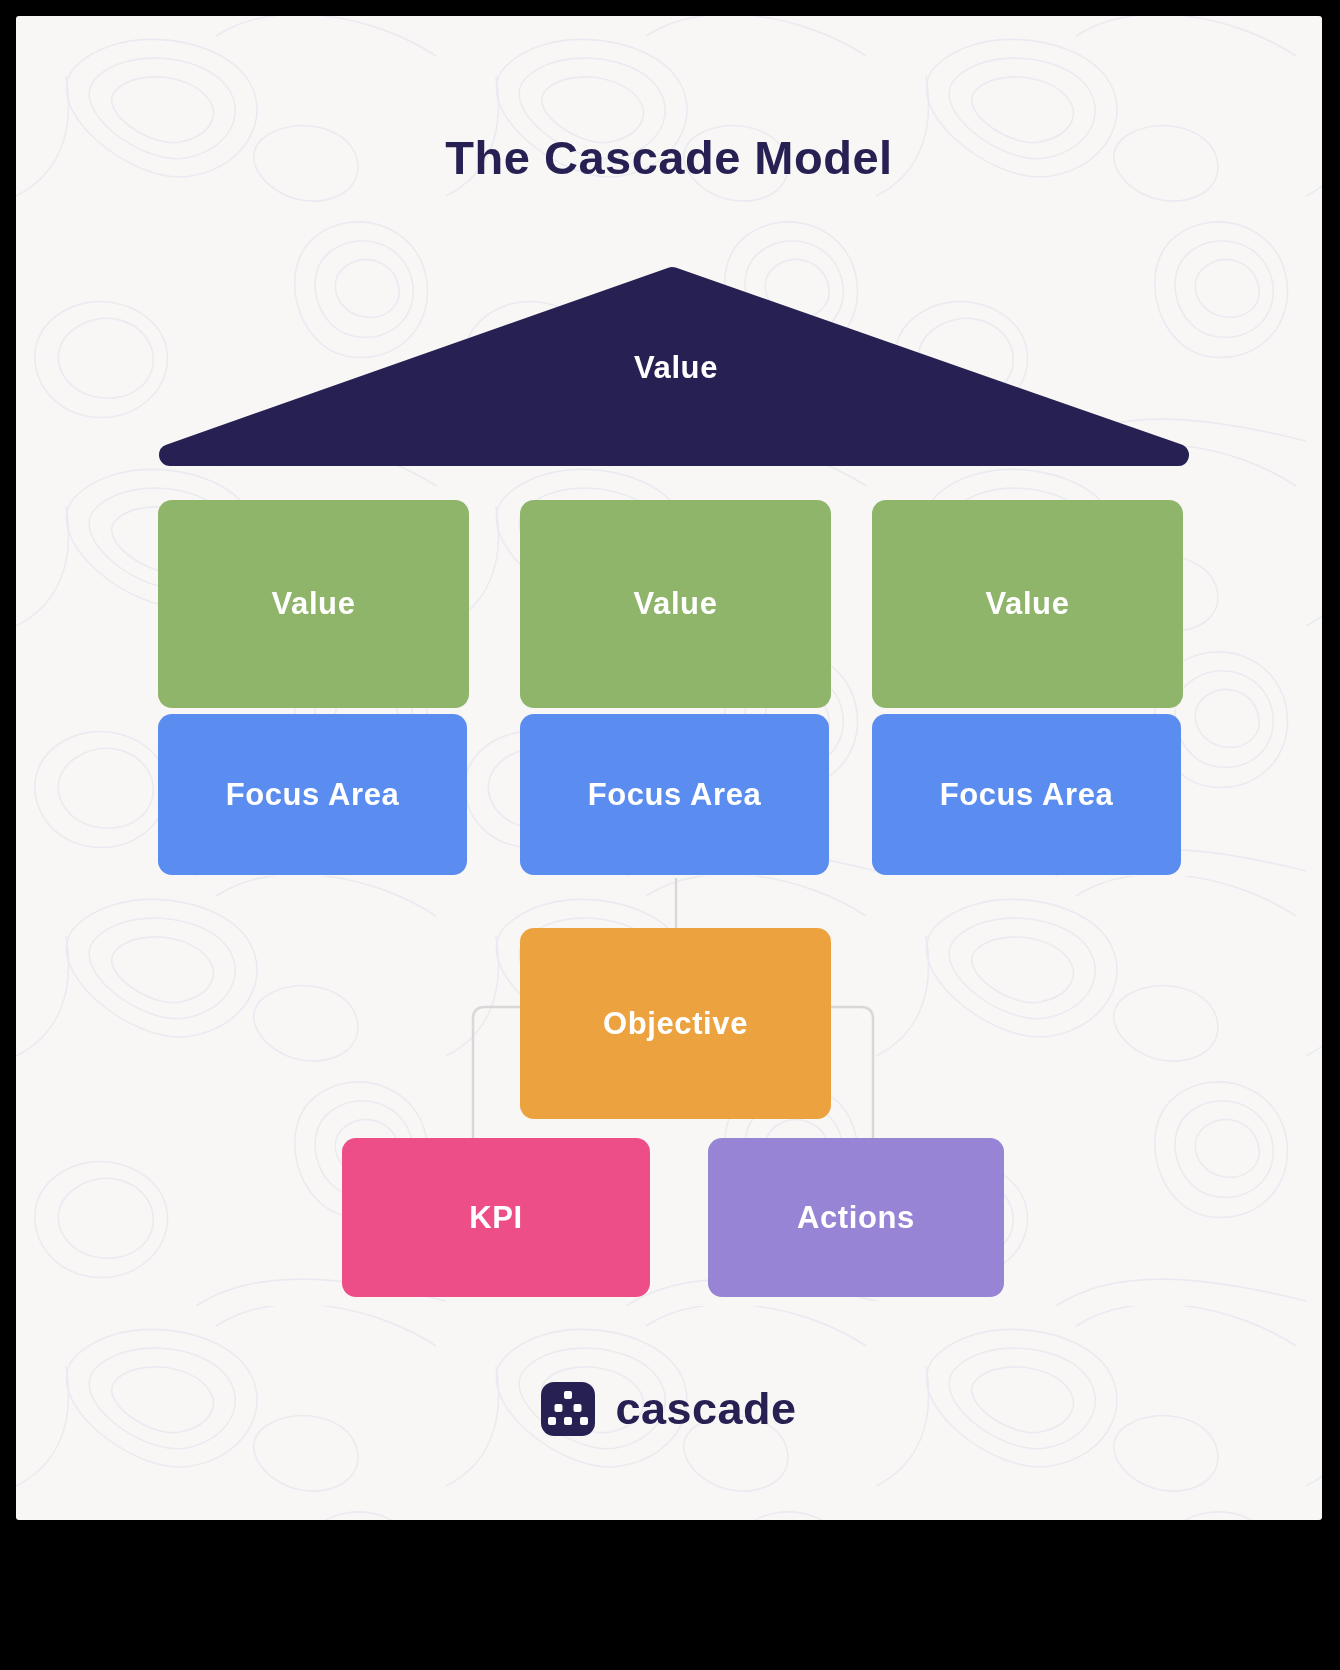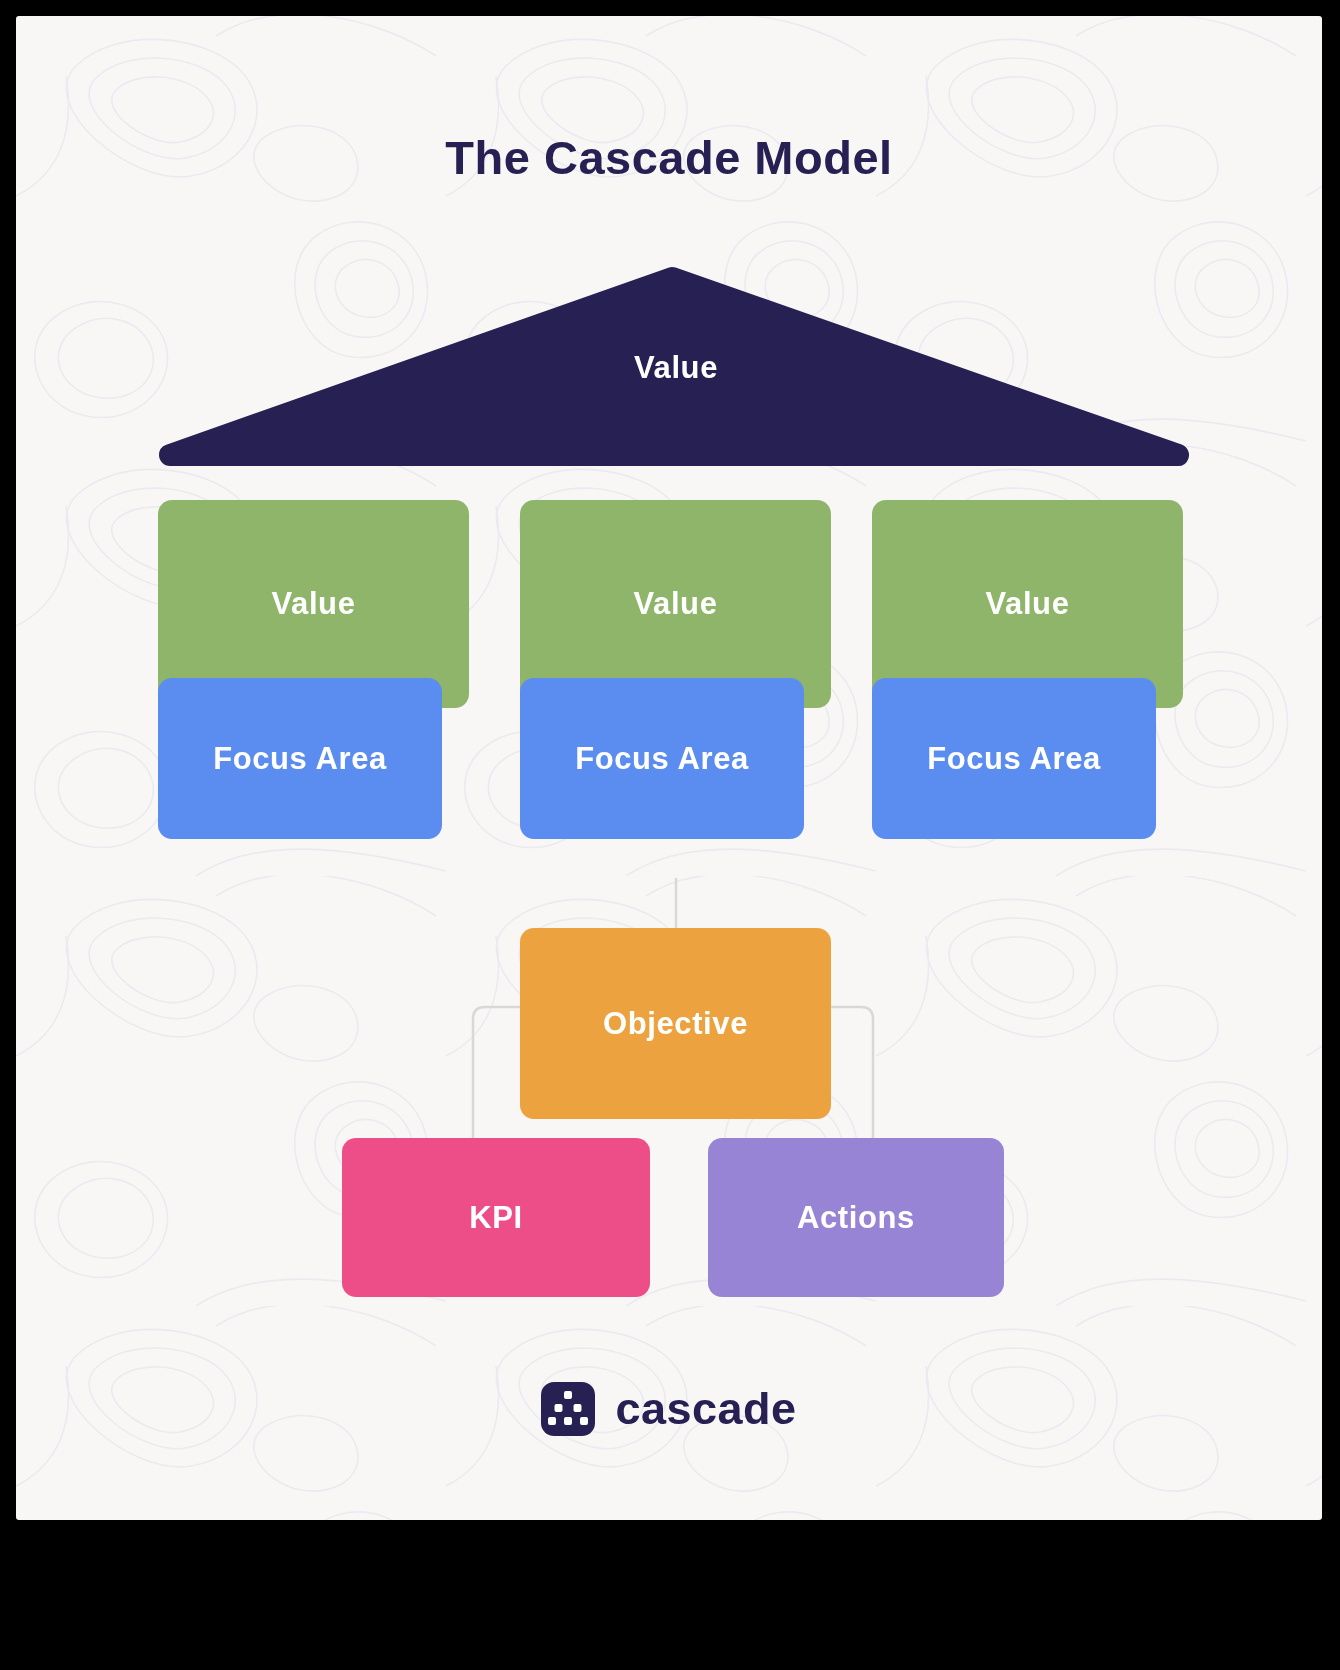--- a/index.html
+++ b/index.html
@@ -34,21 +34,21 @@
   .box {
     position: absolute;
     border-radius: 14px;
     display: flex; align-items: center; justify-content: center;
     z-index: 2;
   }
   .box-label, .vision-label {
     color: #fff; font-size: 31px; font-weight: 600; letter-spacing: 0.6px;
   }
   .value-box   { top: 484px; width: 311px; height: 208px; background: var(--green, #8fb56b); }
-  .focus-box   { top: 662px; width: 284px; height: 161px; background: var(--blue, #5a8def); }
+  .focus-box   { top: 698px; width: 309px; height: 161px; background: var(--blue, #5a8def); }
   .col-left    { left: 142px; }
   .col-mid     { left: 504px; }
   .col-right   { left: 856px; }
   .objective-box { left: 504px; top: 912px;  width: 311px; height: 191px; background: var(--orange, #eca23f); }
   .kpi-box       { left: 326px; top: 1122px; width: 308px; height: 159px; background: var(--pink, #ee4e87); }
   .actions-box   { left: 692px; top: 1122px; width: 296px; height: 159px; background: var(--purple, #9784d4); }
   .logo-row {
     position: absolute; left: 0; top: 1366px; width: 100%;
     display: flex; align-items: center; justify-content: center;
     gap: 20px; z-index: 3;

